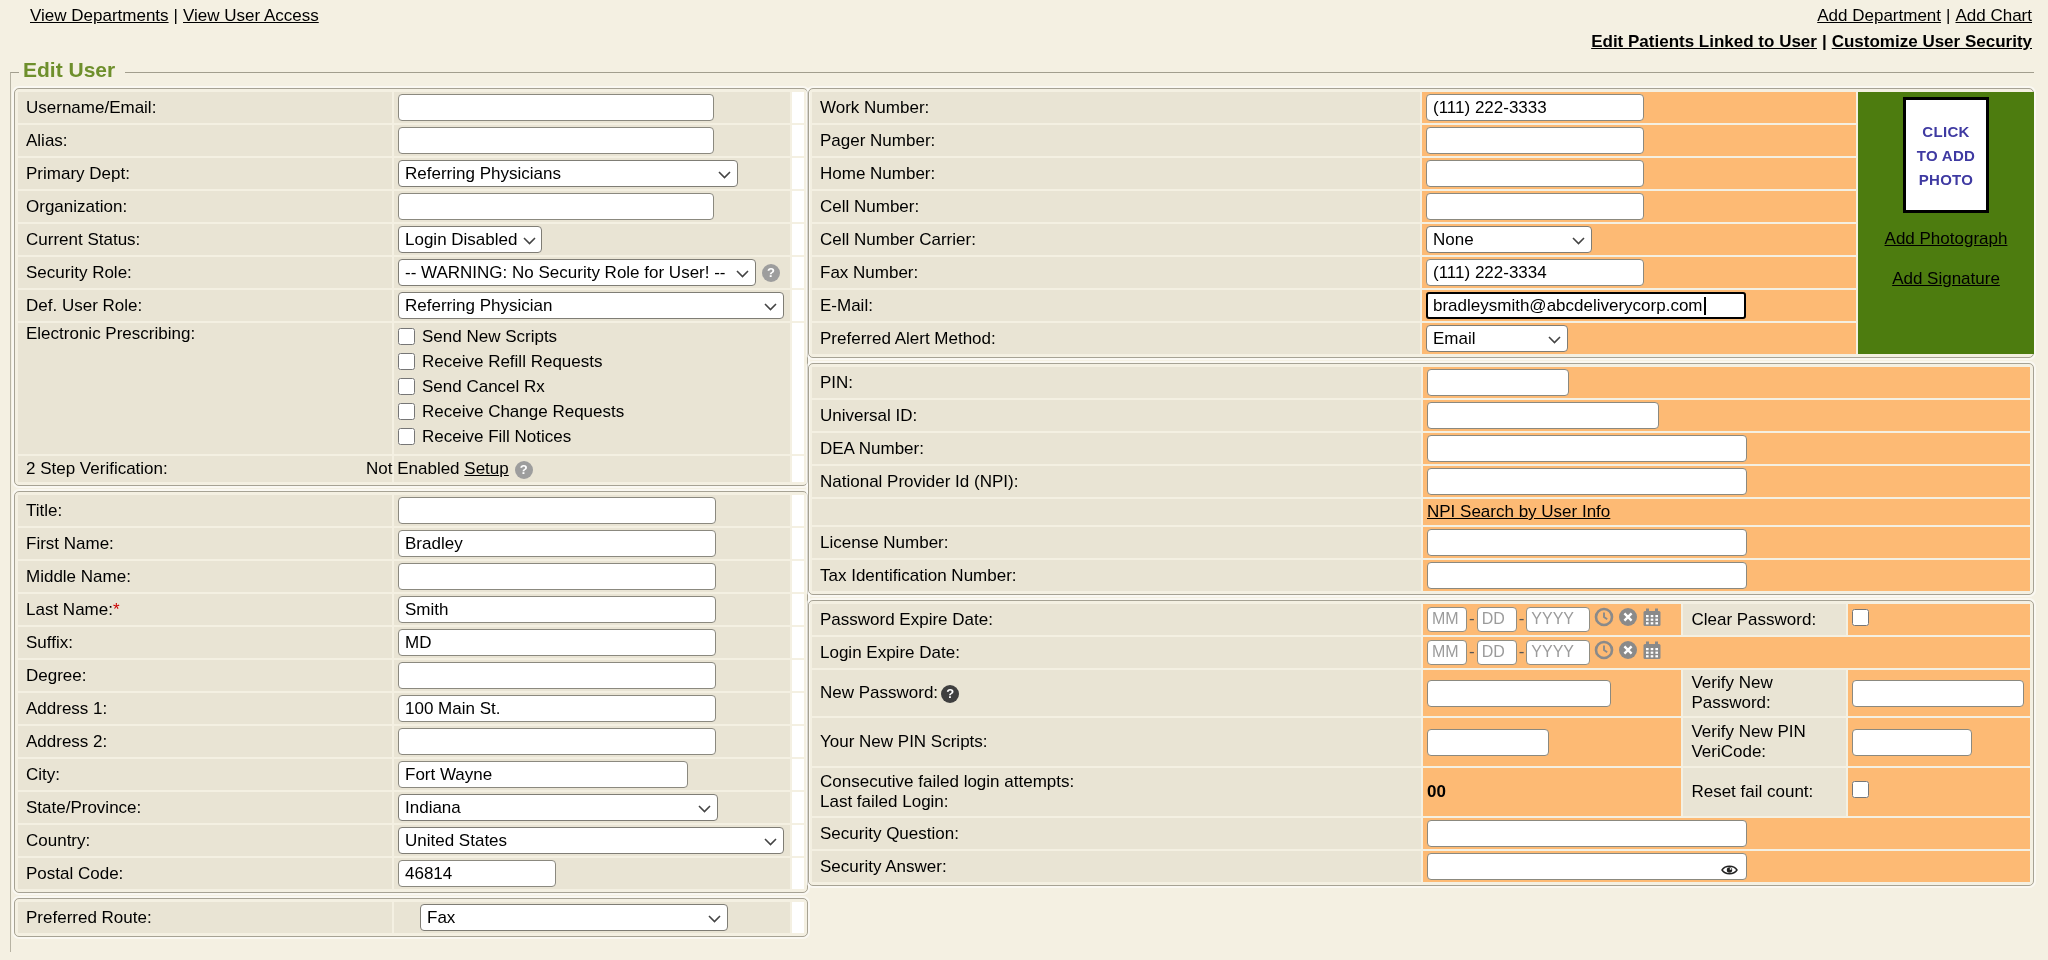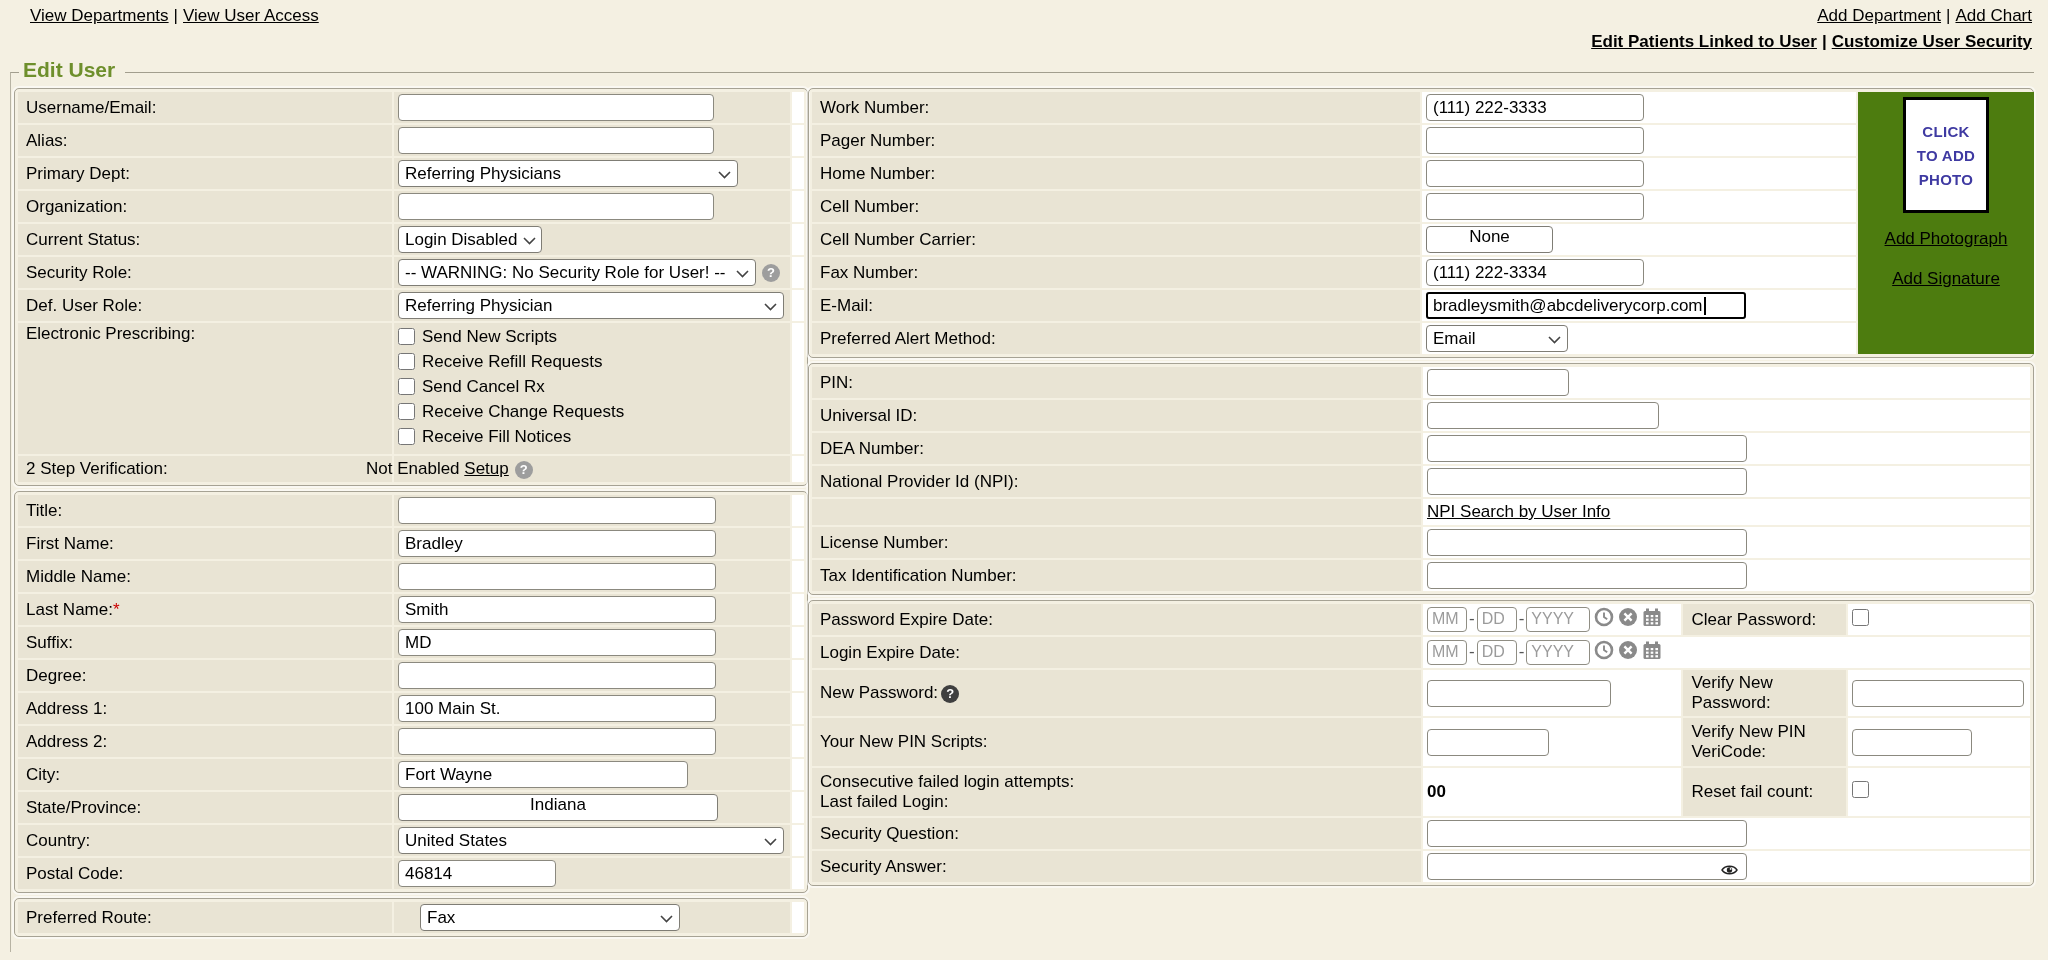--- a/index.html
+++ b/index.html
@@ -15,21 +15,21 @@
   .legend{position:absolute;top:-15px;left:8px;background:#f4f0e2;padding:0 10px 0 4px;
           color:#6e8f2c;font-weight:bold;font-size:21px;}
   #leftcol{position:absolute;left:14px;top:88px;width:794px;}
   #rightcol{position:absolute;left:808px;top:88px;width:1226px;}
   .grp{border:1px solid #a6a294;border-radius:5px;margin-bottom:5px;padding:1px;
        box-shadow:0 0 0 2px rgba(255,255,255,.55);}
   table{border-collapse:separate;border-spacing:2px;table-layout:fixed;width:100%;}
   td{height:29px;vertical-align:middle;font-size:17px;}
   td.lab{background:#e9e4d4;padding:1px 2px 1px 8px;}
   td.beigec{background:#e9e4d4;padding:1px 4px;}
-  td.whitec{background:#ffffff;padding:1px 4px;}
+  td.whitec{background:#fdba74;padding:1px 4px;}
   td.fillc{background:#ffffff;}
   tr.rh-cb td{height:129px;vertical-align:top;}
   tr.rh-sm td{height:24px;}
   tr.rh-44 td{height:44px;}
   tr.rh-46 td{height:46px;}
   .ti{box-sizing:border-box;height:27px;border:1px solid #8b897f;border-radius:4px;
       padding:0 6px;font-size:17px;font-family:inherit;background:#fff;color:#000;}
   .ti::placeholder,.di::placeholder{color:#9b9b9b;}
   .di{box-sizing:border-box;height:25px;border:1px solid #908e84;border-radius:4px;
       padding:0 4px;font-size:16px;font-family:inherit;background:#fff;}
@@ -212,21 +212,21 @@
             <td class="beigec"><input class="ti" type="text" value="" style="width: 318px;"></td>
             <td class="fillc"></td>
           </tr>
           <tr>
             <td class="lab"><span>City:</span></td>
             <td class="beigec"><input class="ti" type="text" value="Fort Wayne" style="width: 290px;"></td>
             <td class="fillc"></td>
           </tr>
           <tr>
             <td class="lab"><span>State/Province:</span></td>
-            <td class="beigec"><div class="fakesel" style="width: 320px; flex-direction: column;">
+            <td class="beigec"><div class="fakesel" style="width: 320px;">
                 <span>Indiana</span>
                 <span class="chev"><svg width="13" height="8" viewBox="0 0 13 8">
                     <path d="M1 1 L6.5 6.5 L12 1" stroke="#444" fill="none" stroke-width="1.6"></path>
                   </svg></span>
               </div></td>
             <td class="fillc"></td>
           </tr>
           <tr>
             <td class="lab"><span>Country:</span></td>
             <td class="beigec"><div class="fakesel" style="width: 386px;">
@@ -248,21 +248,21 @@
     <div class="grp routegrp">
       <table>
         <colgroup>
           <col style="width: 374px;">
           <col style="width: 396px;">
           <col style="width: 12px;">
         </colgroup>
         <tbody>
           <tr>
             <td class="lab"><span>Preferred Route:</span></td>
-            <td class="beigec con-pad"><div class="fakesel" style="width: 260px;">
+            <td class="beigec con-pad"><div class="fakesel" style="width: 308px;">
                 <span>Fax</span>
                 <span class="chev"><svg width="13" height="8" viewBox="0 0 13 8">
                     <path d="M1 1 L6.5 6.5 L12 1" stroke="#444" fill="none" stroke-width="1.6"></path>
                   </svg></span>
               </div></td>
             <td class="fillc"></td>
           </tr>
         </tbody>
       </table>
     </div>
@@ -292,21 +292,21 @@
           <tr>
             <td class="lab"><span>Home Number:</span></td>
             <td class="whitec"><input class="ti" type="text" value="" style="width: 218px;"></td>
           </tr>
           <tr>
             <td class="lab"><span>Cell Number:</span></td>
             <td class="whitec"><input class="ti" type="text" value="" style="width: 218px;"></td>
           </tr>
           <tr>
             <td class="lab"><span>Cell Number Carrier:</span></td>
-            <td class="whitec"><div class="fakesel" style="width: 127px; flex-direction: column;">
+            <td class="whitec"><div class="fakesel" style="width: 166px;">
                 <span>None</span>
                 <span class="chev"><svg width="13" height="8" viewBox="0 0 13 8">
                     <path d="M1 1 L6.5 6.5 L12 1" stroke="#444" fill="none" stroke-width="1.6"></path>
                   </svg></span>
               </div></td>
           </tr>
           <tr>
             <td class="lab"><span>Fax Number:</span></td>
             <td class="whitec"><input class="ti" type="text" value="(111) 222-3334" style="width: 218px;"></td>
           </tr>

